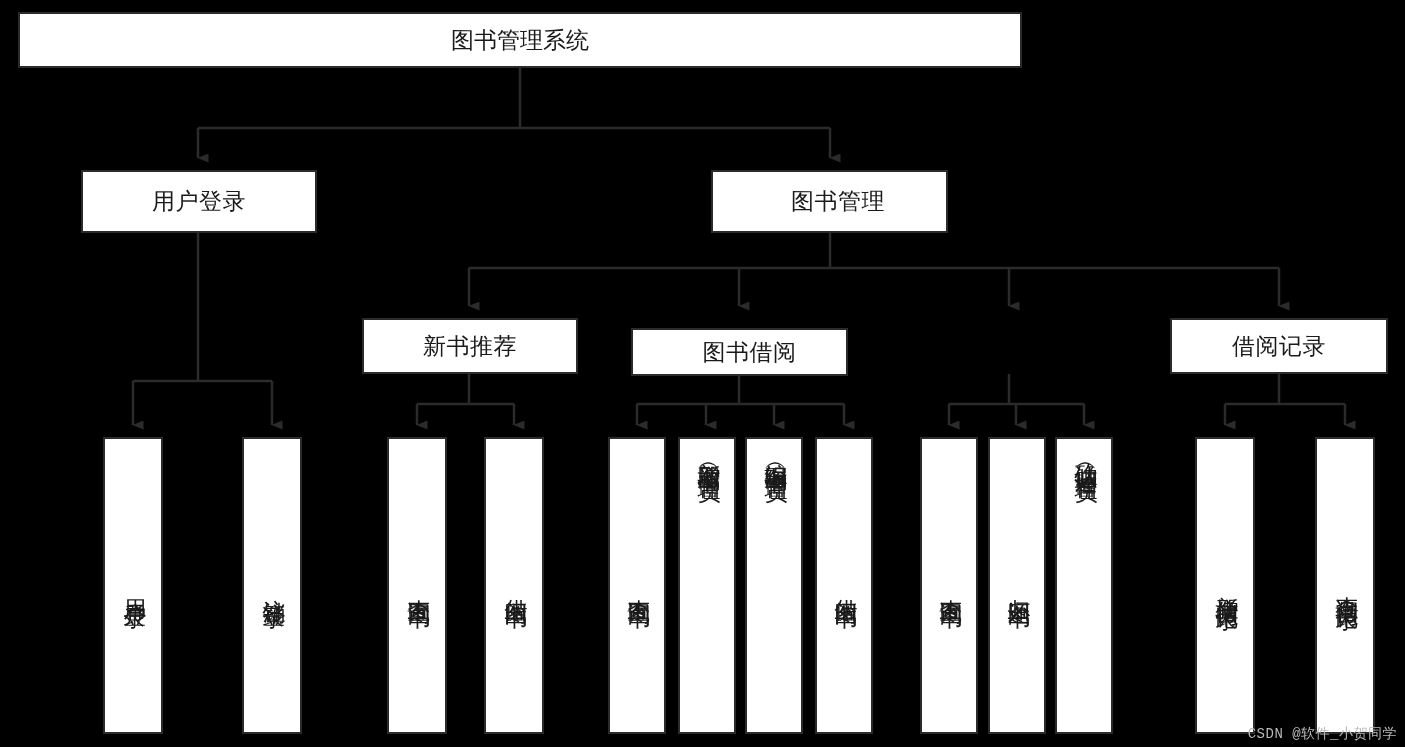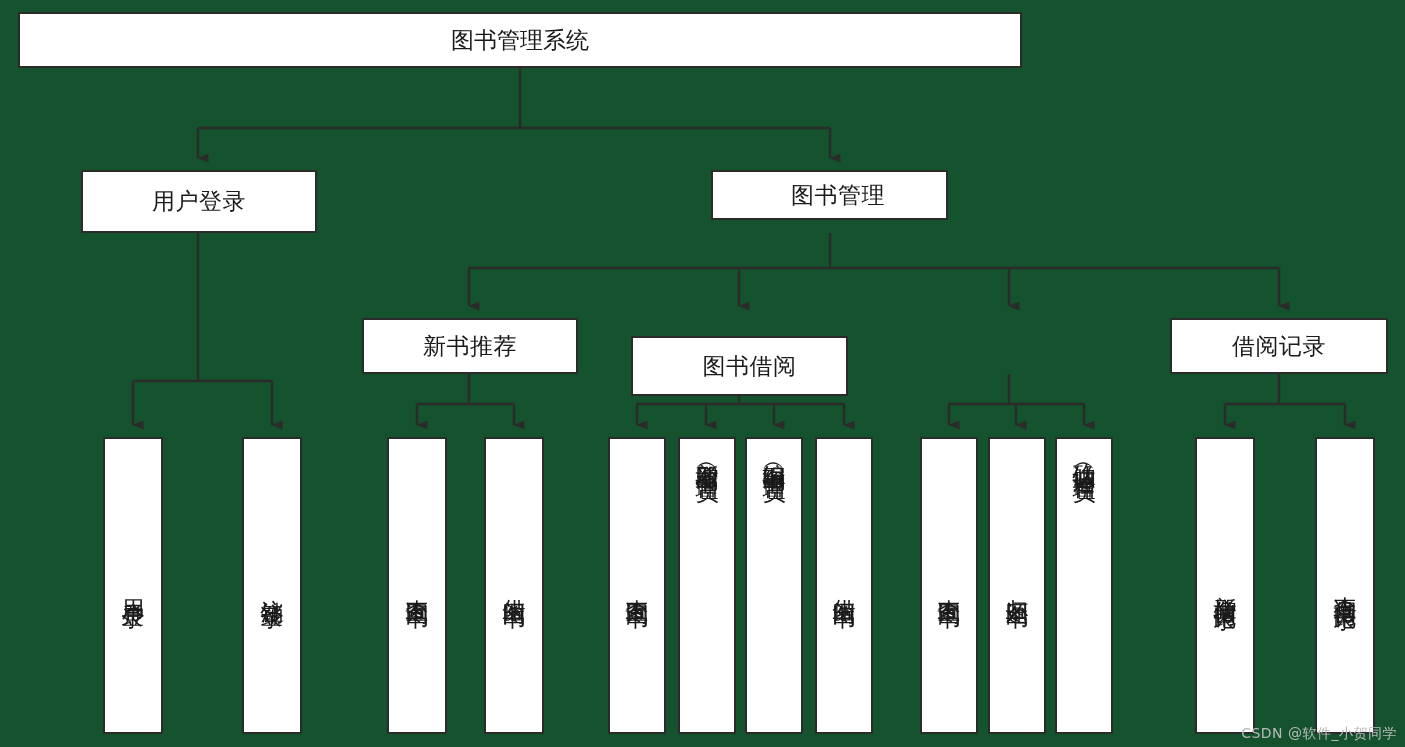--- a/index.html
+++ b/index.html
@@ -7,22 +7,23 @@
     padding: 0;
     background: #ffffff;
   }
   body {
     font-family: "DejaVu Sans", "Liberation Sans", sans-serif;
   }
   #diagram-root {
     position: relative;
     width: 1405px;
     height: 747px;
-    background: #14532d;
+    background: #000000;
     overflow: hidden;
+    font-family: Liberation Mono, monospace;
   }
   svg#flow-svg {
     position: absolute;
     left: 0;
     top: 0;
     width: 1405px;
     height: 747px;
   }
   .node-box {
     position: absolute;
@@ -134,28 +135,28 @@
     </g>
   </svg>
 
   <div class="node-box root" style="left:18px; top:12px; width:1004px; height:56px;">
     <span>图书管理系统</span>
   </div>
 
   <div class="node-box horiz" style="left:81px; top:170px; width:236px; height:63px;">
     <span>用户登录</span>
   </div>
-  <div class="node-box horiz" style="left:711px; top:170px; width:237px; height:50px;padding-left:17px;">
+  <div class="node-box horiz" style="left:711px; top:170px; width:237px; height:63px;padding-left:17px;">
     <span>图书管理</span>
   </div>
 
   <div class="node-box horiz" style="left:362px; top:318px; width:216px; height:56px;justify-content:center;">
     <span>新书推荐</span>
   </div>
-  <div class="node-box horiz" style="left:631px; top:336px; width:217px; height:60px;padding-left:20px;">
+  <div class="node-box horiz" style="left:631px; top:328px; width:217px; height:48px;padding-left:20px;">
     <span>图书借阅</span>
   </div>
   <div class="node-box horiz" style="left:1170px; top:318px; width:218px; height:56px;justify-content:center;">
     <span>借阅记录</span>
   </div>
 
   <div class="node-box vert" style="left:103px; top:437px; width:60px; height:297px;">
     <div class="vert-wrap">
       <span class="vert-text">用户登录</span>
     </div>

